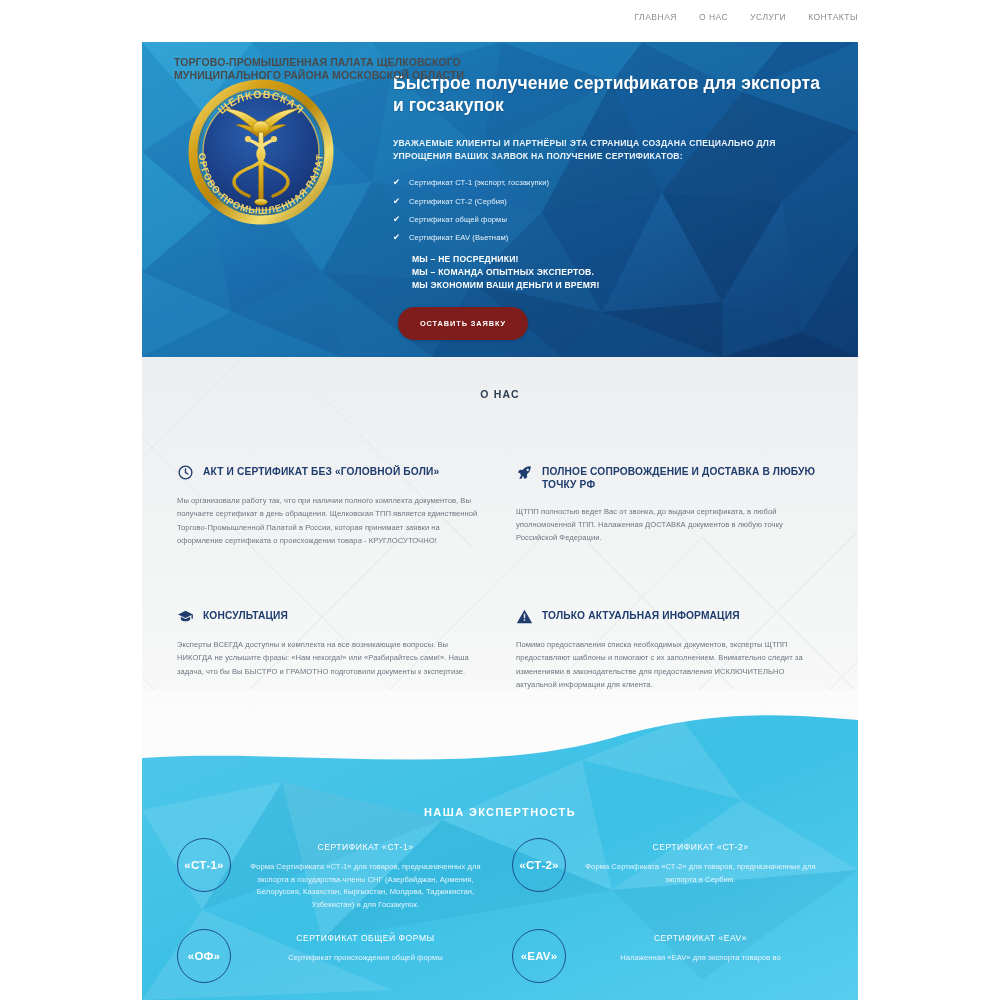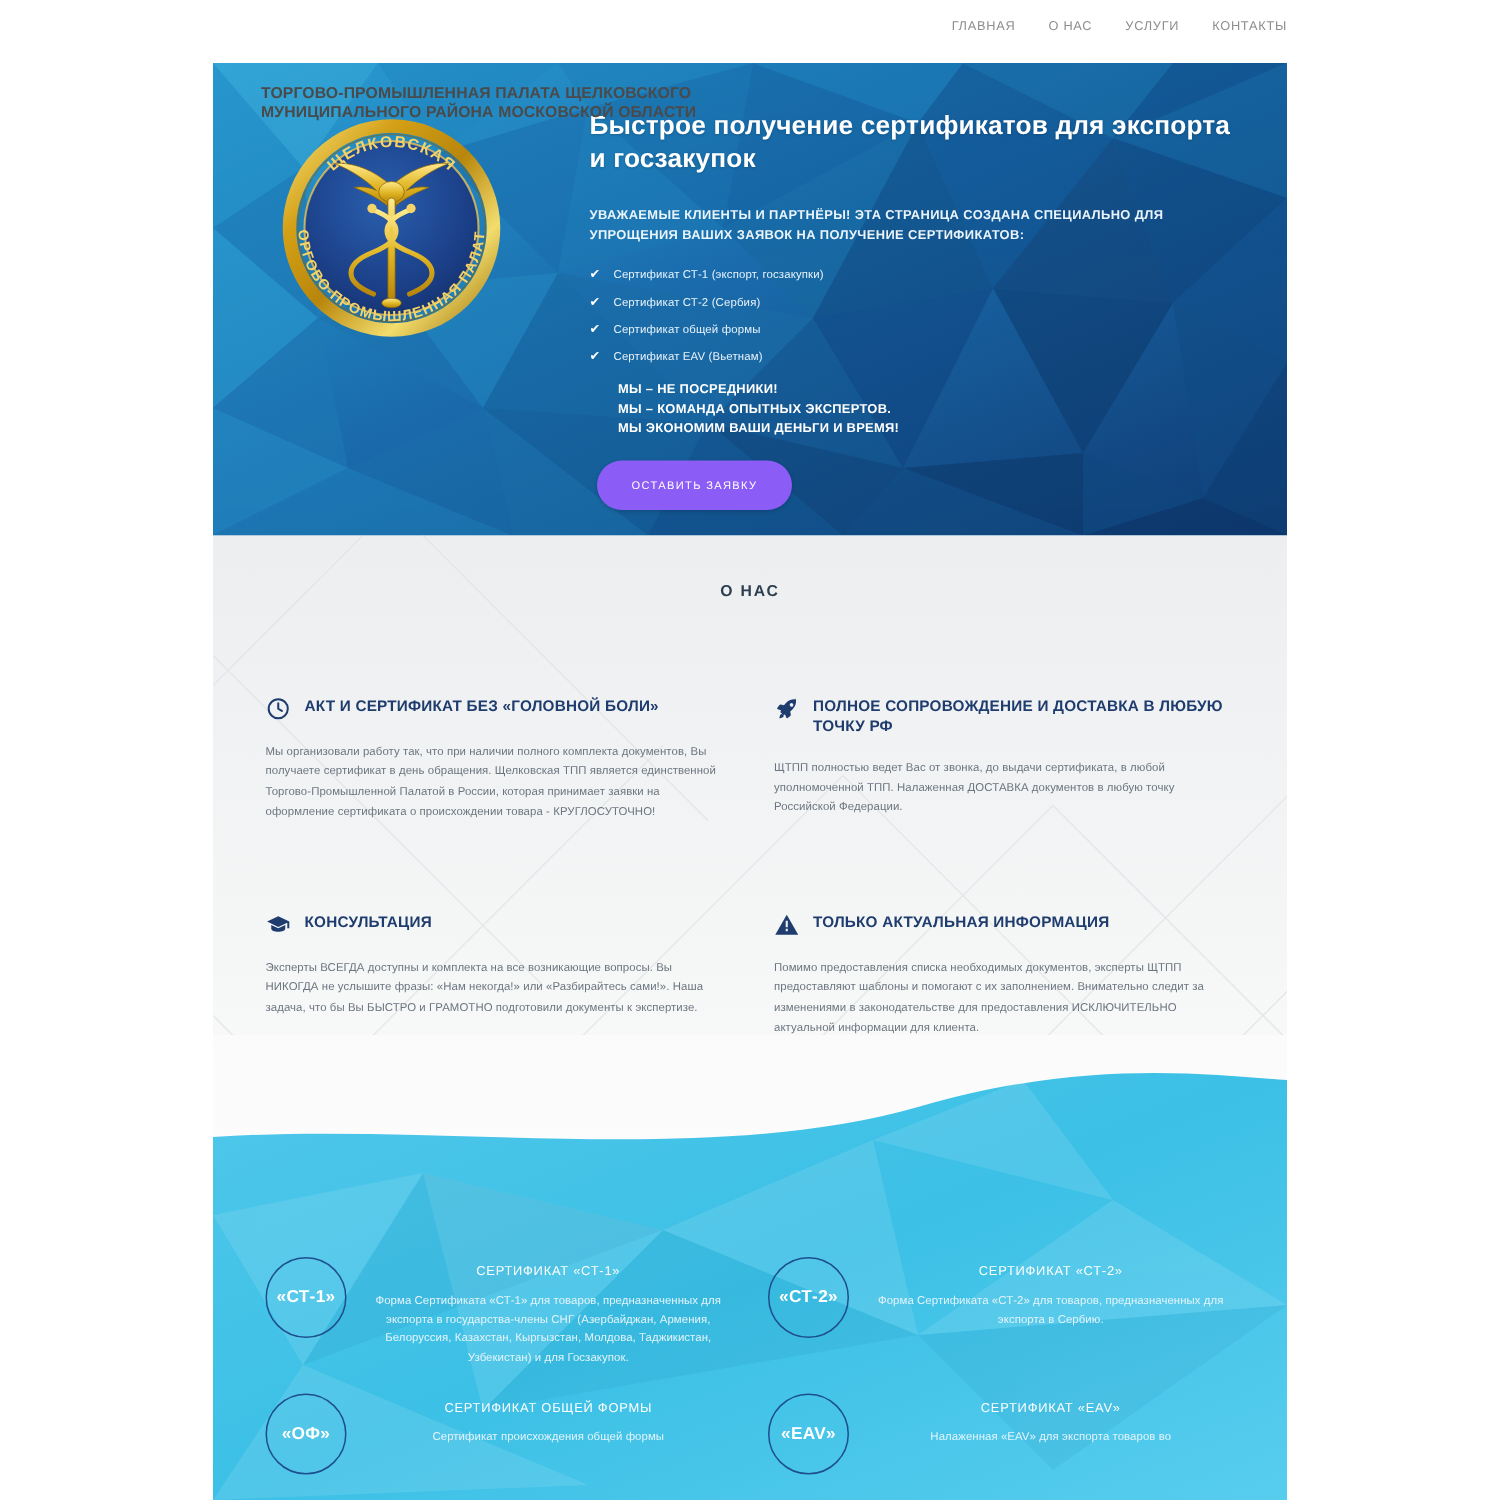--- a/index.html
+++ b/index.html
@@ -80,22 +80,22 @@
     color: #ffffff; font-size: 8.5px; line-height: 1;
   }
   .hero-slogan {
     margin-top: 10px;
     font-size: 8.6px; font-weight: bold; color: #ffffff;
     line-height: 1.5; letter-spacing: 0.2px; text-transform: uppercase;
   }
   .hero-btn {
     position: absolute; left: 256px; top: 265px;
     width: 130px; height: 33px; border: none; border-radius: 17px;
-    background: #8b5cf6;
-    color: #ffffff; font-size: 7.4px; font-weight: normal;
+    background: #7f1d1d;
+    color: #ffffff; font-size: 7.4px; font-weight: bold;
     letter-spacing: 0.9px; text-transform: uppercase;
     font-family: inherit; cursor: pointer;
     box-shadow: 0 1px 3px rgba(0,0,0,.18);
   }
 
   
   .about {
     position: absolute; top: 357px; left: 142px;
     width: 716px; height: 400px;
     background: linear-gradient(180deg,#eceef0 0%, #f1f2f3 35%, #f5f6f6 70%, #fbfbfb 100%);
@@ -407,20 +407,21 @@
         <polygon points="440,70 600,110 540,30"></polygon>
       </g>
       <g opacity=".08" fill="#0b6c94">
         <polygon points="140,92 300,130 60,220"></polygon>
         <polygon points="300,130 470,200 180,250"></polygon>
         <polygon points="470,200 716,180 560,290"></polygon>
       </g>
     </svg>
 
     <div class="exp-inner">
+      <h2 class="exp-title">НАША ЭКСПЕРТНОСТЬ</h2>
 
       <div class="exp-grid">
 
         <div class="exp-card">
           <div class="exp-badge">«СТ-1»</div>
           <div class="exp-text">
             <div class="exp-name">СЕРТИФИКАТ «СТ-1»</div>
             <div class="exp-desc">Форма Сертификата «СТ-1» для товаров, предназначенных для экспорта в государства-члены СНГ (Азербайджан, Армения, Белоруссия, Казахстан, Кыргызстан, Молдова, Таджикистан, Узбекистан) и для Госзакупок.</div>
           </div>
         </div>

